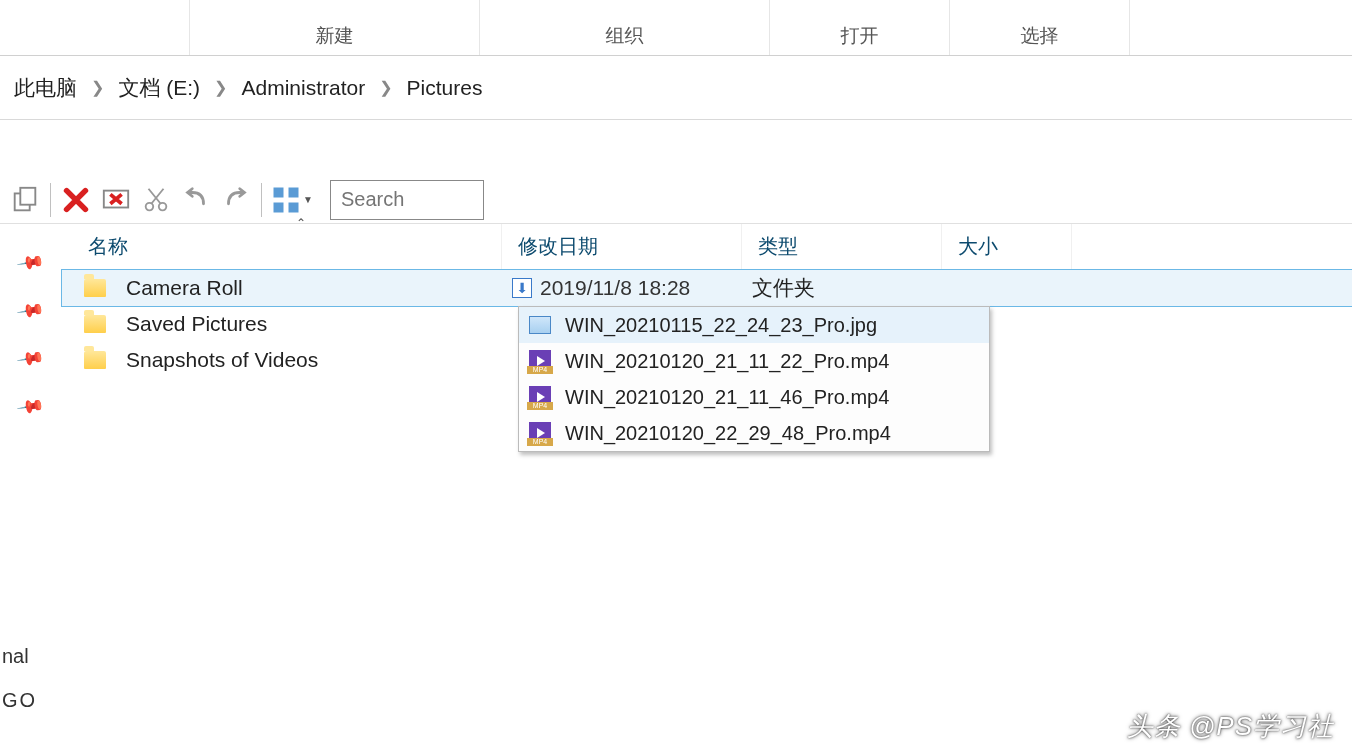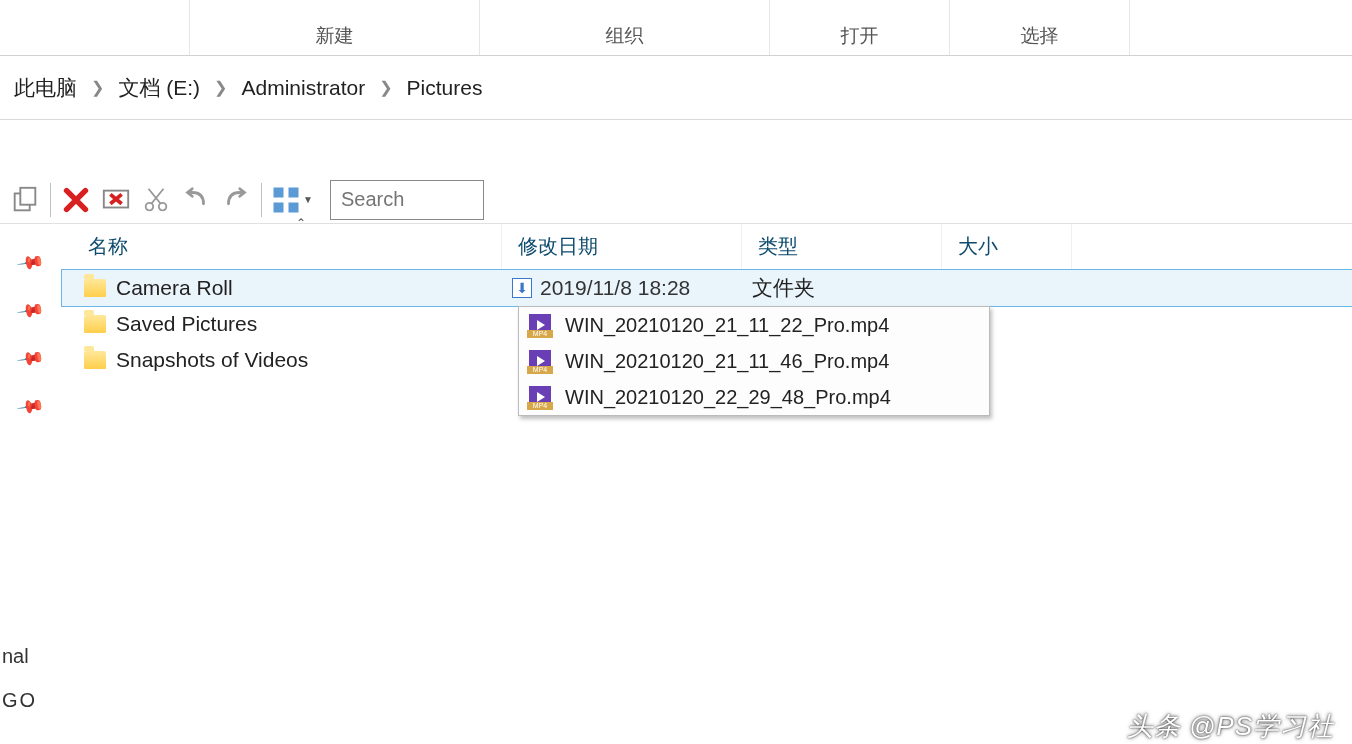--- a/index.html
+++ b/index.html
@@ -41,21 +41,21 @@
   .col { font-size: 20px; color: #0c4a6e; padding-left: 16px; border-right: 1px solid #f0f0f0; height: 100%; display: flex; align-items: center; }
   .c-name { flex: 0 0 440px; padding-left: 26px; }
   .c-date { flex: 0 0 240px; }
   .c-type { flex: 0 0 200px; }
   .c-size { flex: 0 0 130px; }
   .sort-caret { position: absolute; top: -8px; left: 234px; color: #555; font-size: 12px; }
   
   
   .row { height: 36px; display: flex; align-items: center; font-size: 21px; }
   .row.sel { background: #eaf4fb; outline: 1px solid #6bb8e6; }
-  .cell-name { flex: 0 0 440px; display: flex; align-items: center; gap: 10px; padding-left: 22px; }
+  .cell-name { flex: 0 0 440px; display: flex; align-items: center; gap: 20px; padding-left: 22px; }
   .cell-date { flex: 0 0 240px; color: #333; padding-left: 10px; display:flex; align-items:center; gap:8px;}
   .cell-type { flex: 0 0 200px; padding-left: 10px; }
   .folder-ico { width: 22px; height: 18px; background: linear-gradient(#ffe79a, #ffcf4b); border-radius: 2px 2px 1px 1px; position: relative; }
   .folder-ico::before { content:""; position:absolute; top:-5px; left:0; width:10px; height:5px; background:#ffe79a; border-radius:2px 2px 0 0;}
   .dl-ico { width:20px; height:20px; border:1px solid #3a79c9; display:flex; align-items:center; justify-content:center; color:#3a79c9; font-size:14px; background:#fff;}
   
   
   .flyout { position: absolute; left: 456px; top: 36px; width: 472px; background: #fdfdfd; border: 1px solid #bbb; box-shadow: 2px 3px 4px rgba(0,0,0,0.25); z-index: 10; }
   .fly-row { height: 36px; display: flex; align-items: center; gap: 14px; padding: 0 10px; font-size: 20px; }
   .fly-row.hl { background: #e6f2fb; }
@@ -196,20 +196,24 @@
           <div class="cell-name">
             <span class="folder-ico"></span>
             <span>Snapshots of Videos</span>
           </div>
           <div class="cell-date">
             <span></span>
           </div>
           <div class="cell-type"></div>
         </div>
         <div class="flyout" id="flyout-box">
+          <div class="fly-row hl">
+            <span class="img-ico"></span>
+            <span>WIN_20210115_22_24_23_Pro.jpg</span>
+          </div>
           <div class="fly-row">
             <span class="mp4-ico">
               <span class="mp4-tag">MP4</span>
             </span>
             <span>WIN_20210120_21_11_22_Pro.mp4</span>
           </div>
           <div class="fly-row">
             <span class="mp4-ico">
               <span class="mp4-tag">MP4</span>
             </span>

